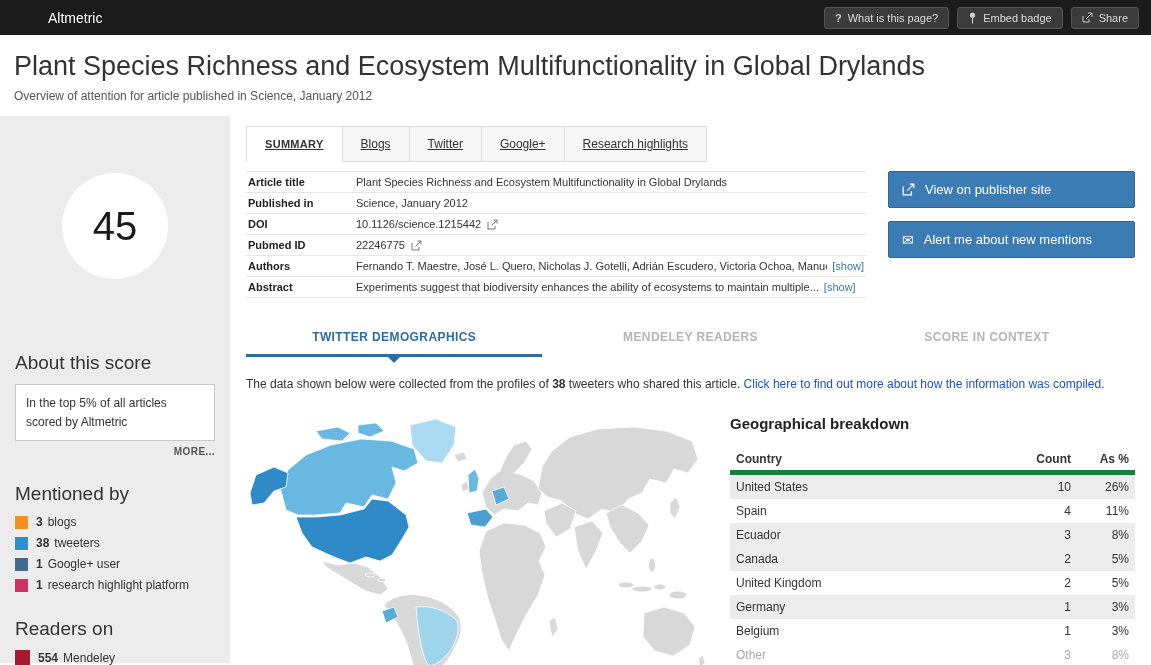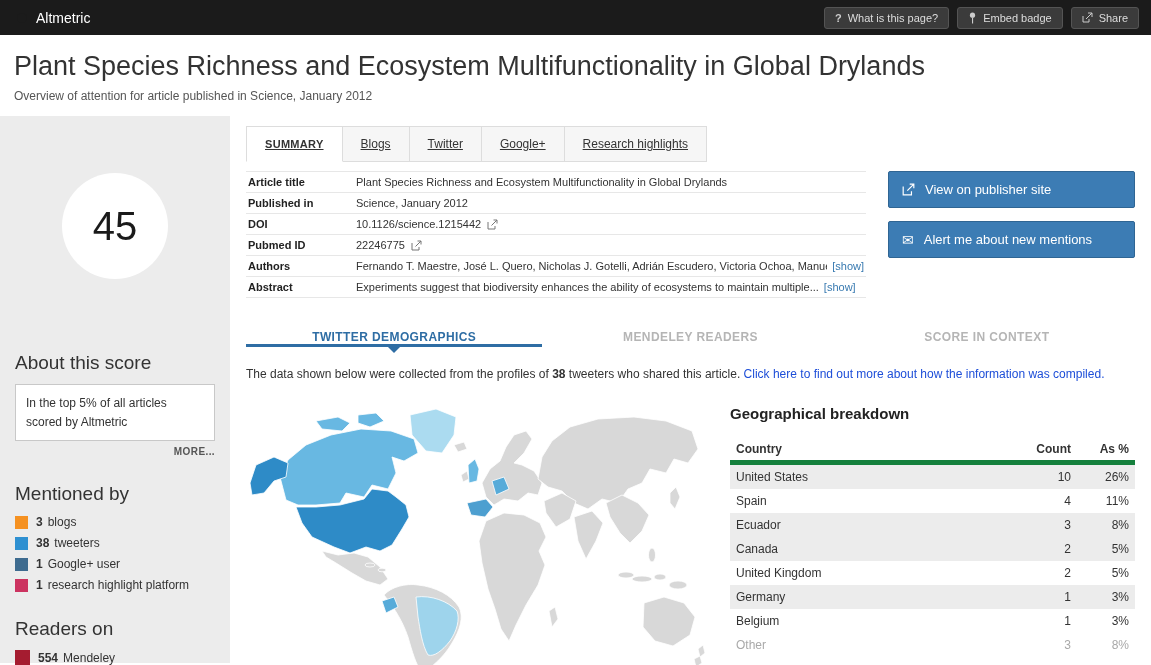--- a/index.html
+++ b/index.html
@@ -9,21 +9,21 @@
     font-family:"Liberation Sans", sans-serif;
     background:#fff; color:#333;
   }
   [data-interactable="true"] { cursor:pointer; }
 
   
   .topbar {
     height:35px; background:#1b1b1b; display:flex; align-items:center;
     padding:0 12px;
   }
-  .brand { display:flex; align-items:center; gap:4px;text-align:right; }
+  .brand { display:flex; align-items:center; gap:16px;text-align:right; }
   .logo-ring {
     width:20px; height:20px; border-radius:50%;
     background:conic-gradient(from -30deg,#f6a020 0 16%,#5ec6ea 16 43%,#2d8fd1 43 58%,#1d5e97 58 67%,#c21f45 67 79%,#d9368a 79 92%,#f6a020 92 100%);
     position:relative;
   }
   .logo-ring::after {
     content:""; position:absolute; inset:5px; border-radius:50%; background:#1b1b1b;
   }
   .brand-name { color:#fff; font-size:14px; }
   .topbar-actions { margin-left:auto; display:flex; gap:8px; }
@@ -97,21 +97,21 @@
     display:flex; align-items:center; gap:10px; width:100%;
     background:#3c7cb4; border:1px solid #2f6593; border-radius:2px;
     color:#fff; font-size:13px; padding:10px 13px; margin-bottom:13px; text-align:left;
   }
   .env-glyph { font-size:14px; line-height:1; }
 
   
   .subtabs { display:flex; margin-top:32px; }
   .subtab {
     flex:1; text-align:center; font-size:12px; font-weight:bold; letter-spacing:.4px;
-    color:#b5b5b5; padding-bottom:0; position:relative;
+    color:#b5b5b5; padding-bottom:10px; position:relative;
   }
   .subtab.active { color:#2e6da4; border-bottom:3px solid #2e6da4; }
   .subtab.active .pointer {
     position:absolute; left:50%; bottom:-9px; margin-left:-6px; width:0; height:0;
     border-left:6px solid transparent; border-right:6px solid transparent;
     border-top:6px solid #2e6da4;
   }
   .intro { margin-top:20px; font-size:12px; color:#333; }
   .intro .bold { font-weight:bold; }
   .intro a, .intro .link { color:#1d4ed8; }

